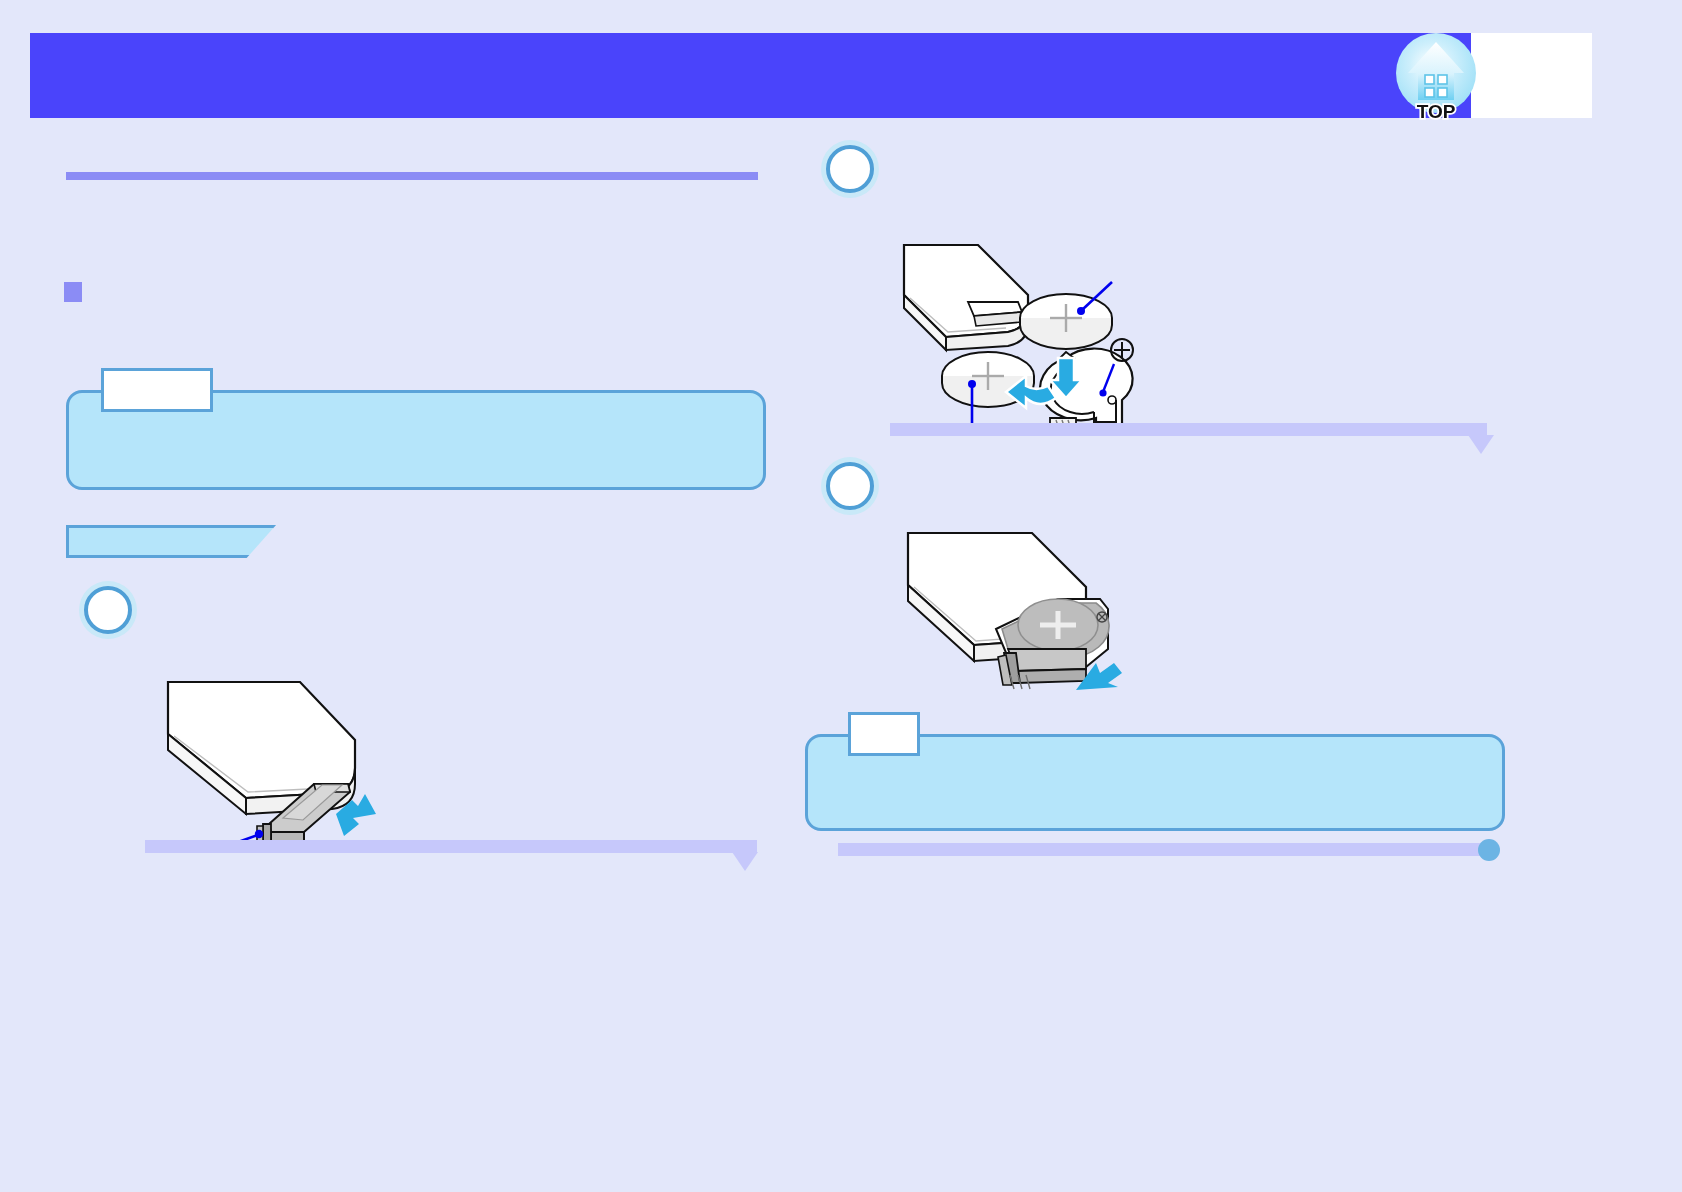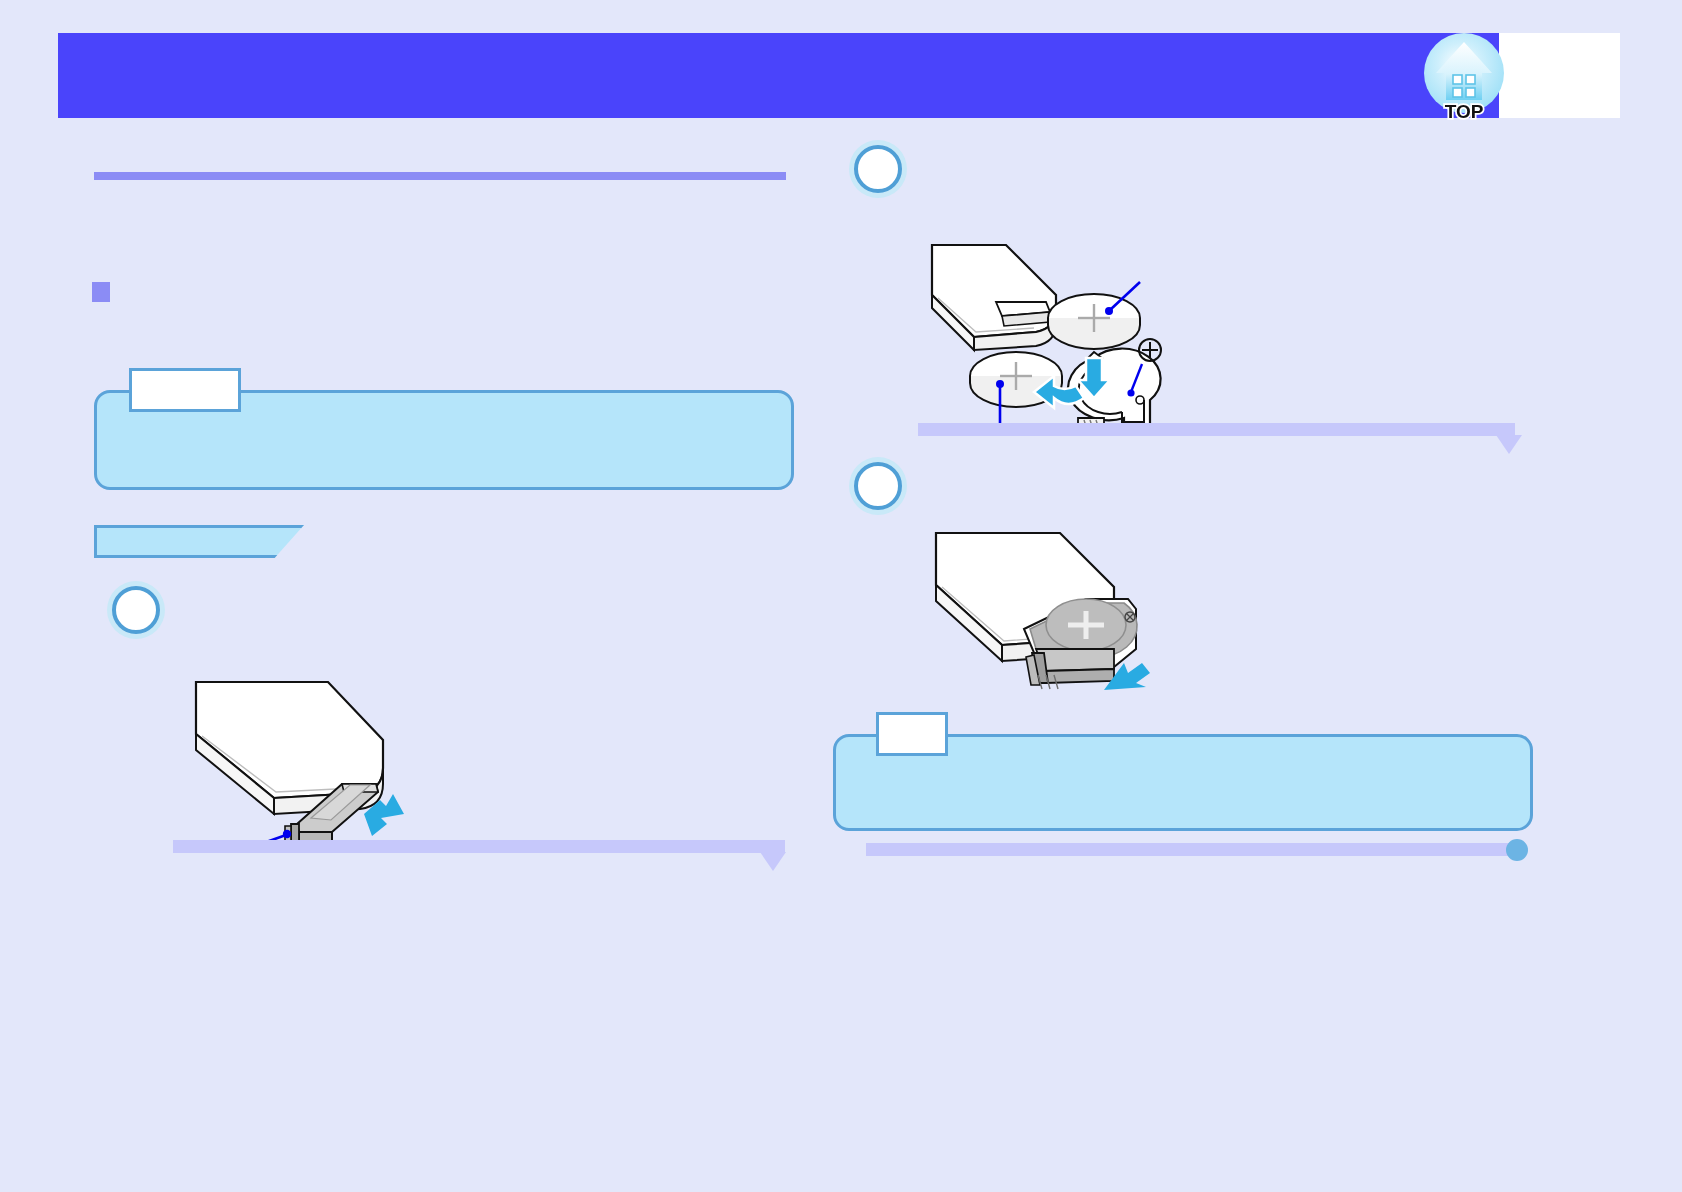--- a/index.html
+++ b/index.html
@@ -3,21 +3,21 @@
 <meta charset="utf-8">
 <style>
   html,body{margin:0;padding:0;}
   body{
     width:1682px;height:1192px;
     background:#e3e7fa;
     font-family:"Liberation Sans", sans-serif;
     overflow:hidden;
     position:relative;
   }
-  .page{position:absolute;inset:0;margin-left:28px;}
+  .page{position:absolute;inset:0;}
 
   
   .header-bar{
     position:absolute;left:30px;top:33px;width:1562px;height:85px;
     background:#4a44fb;
   }
   .header-title{
     position:absolute;left:26px;top:26px;
     font-size:26px;color:#ffffff;letter-spacing:.5px;
   }

